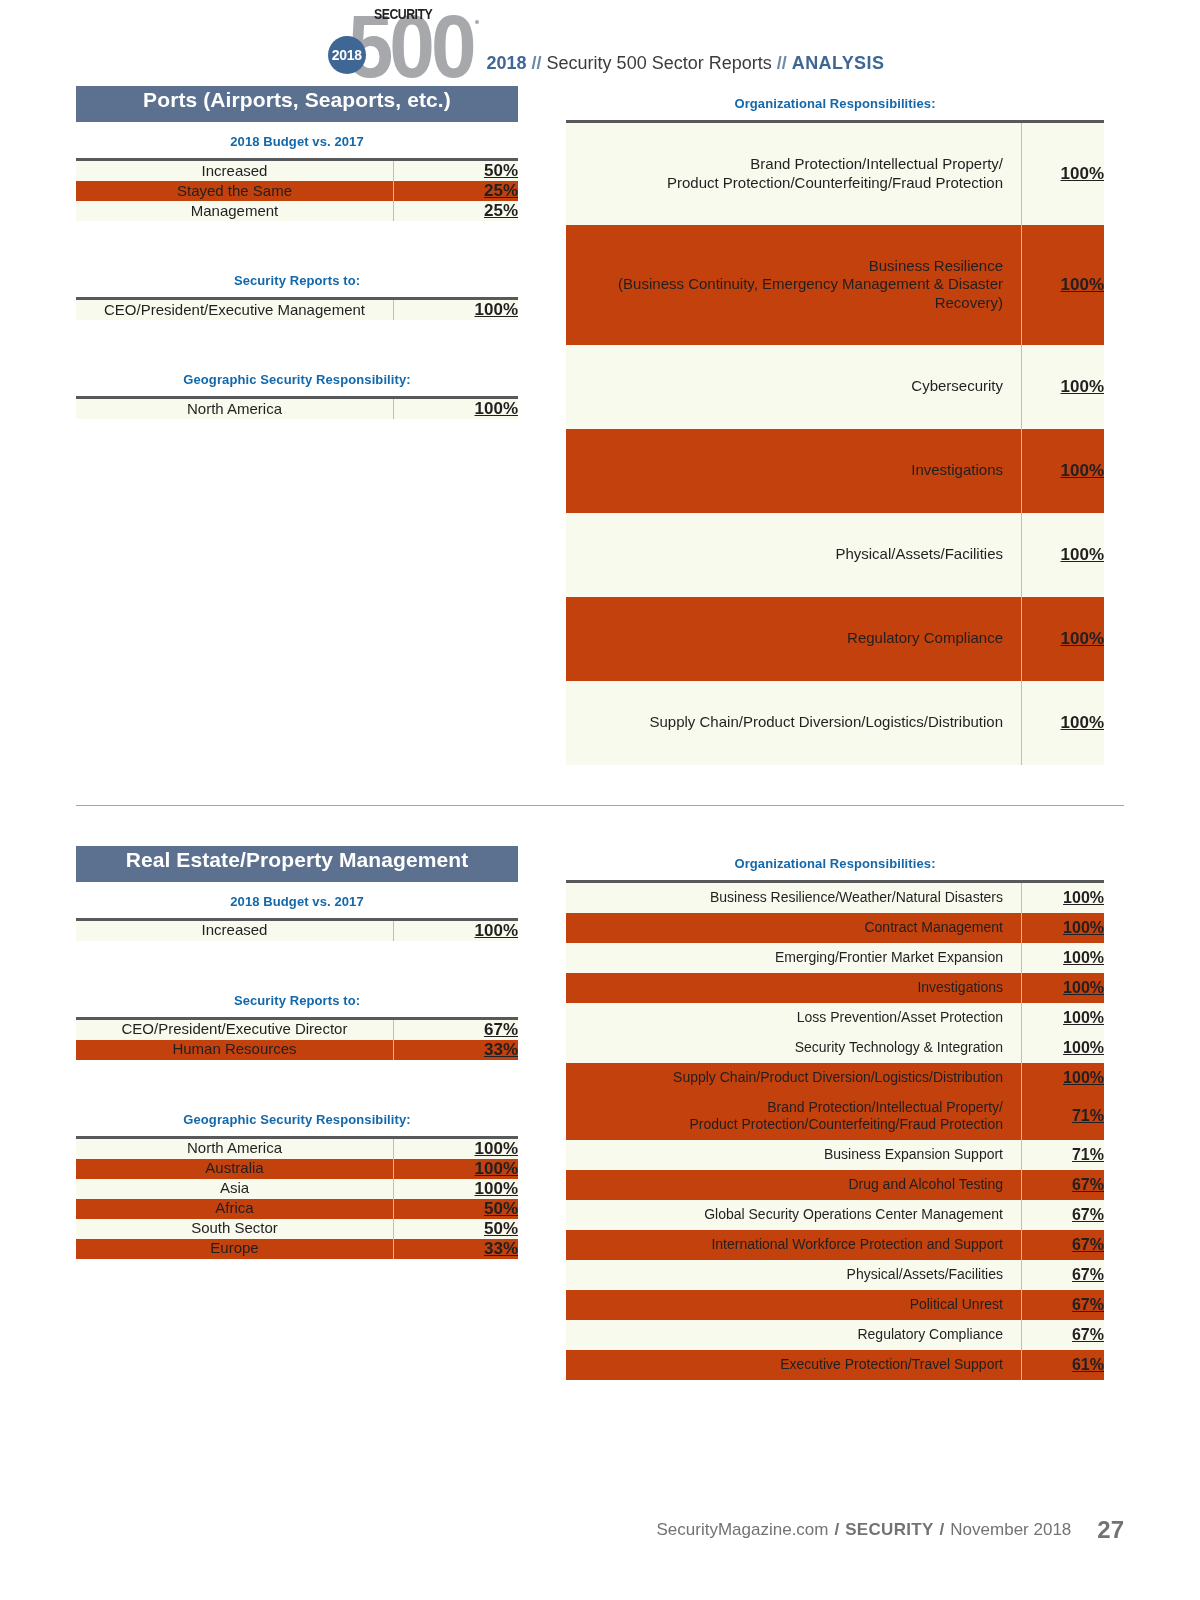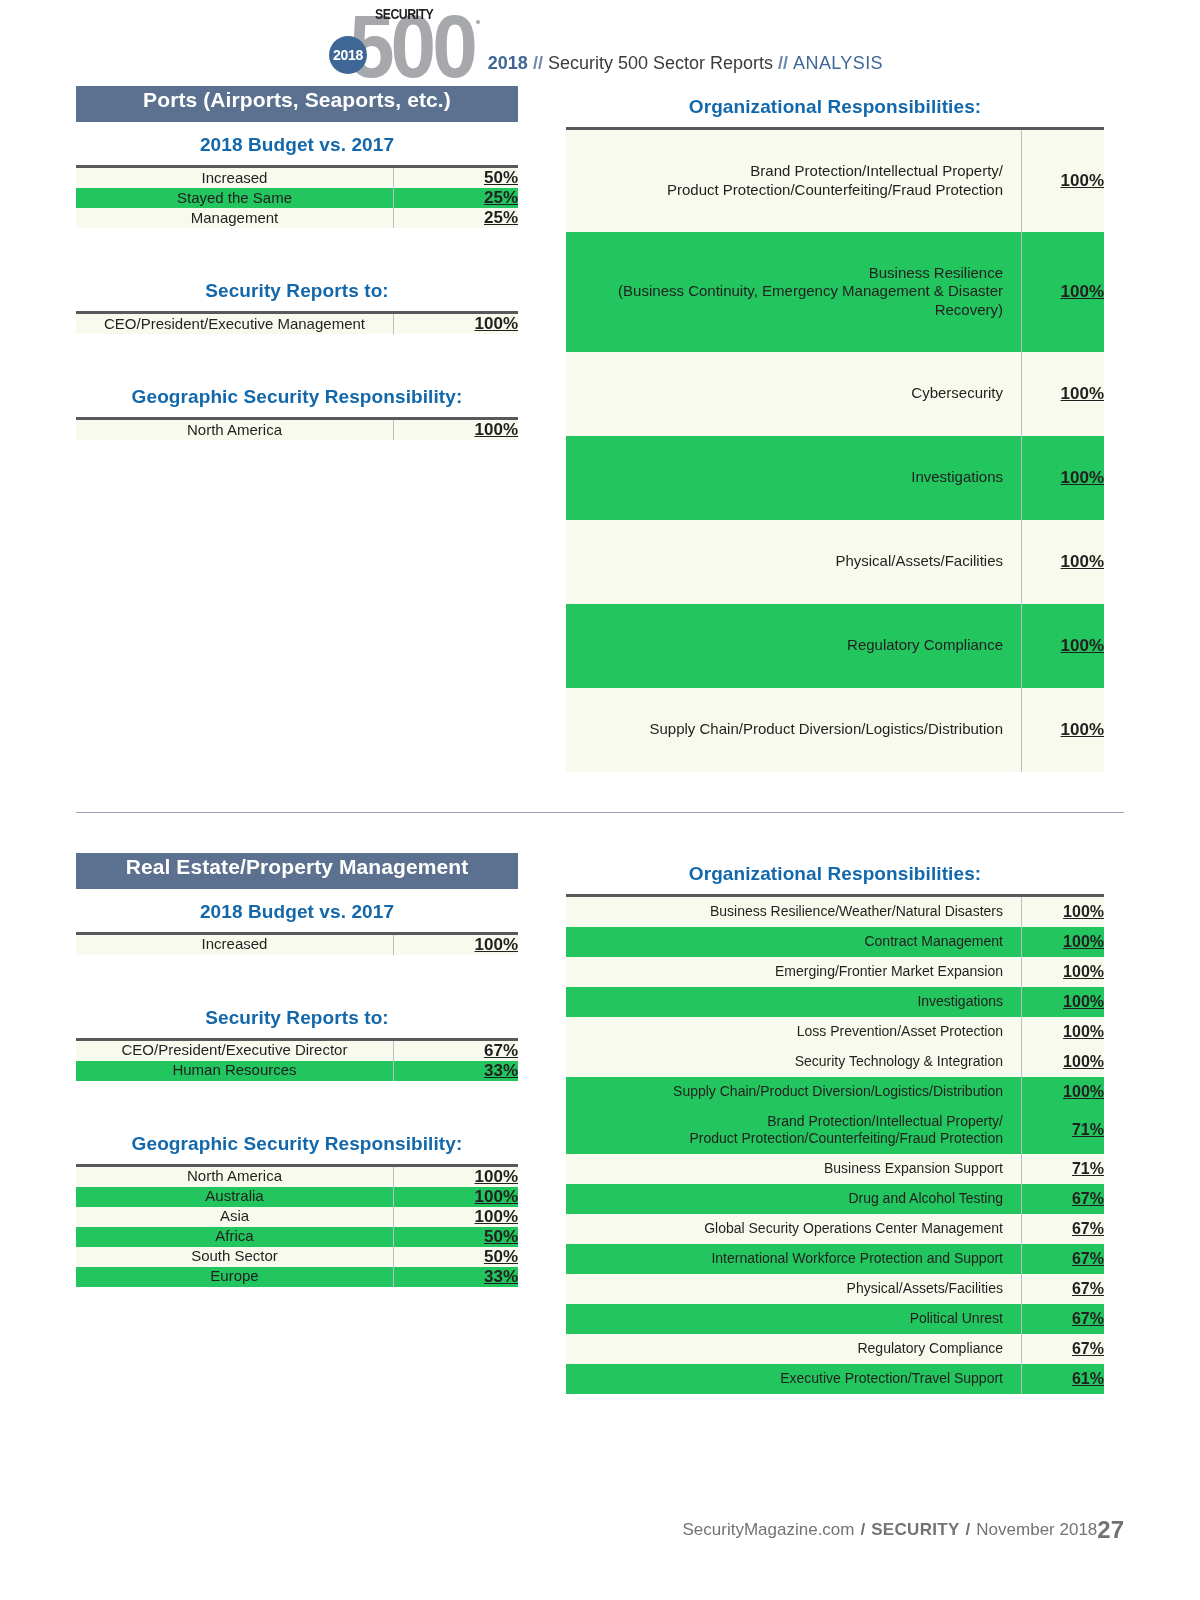--- a/index.html
+++ b/index.html
@@ -86,21 +86,21 @@
   .header-text {
     margin-left: 14px;
     padding-bottom: 12px;
     font-size: 18px;
     white-space: nowrap;
     color: #3c3c3c;
   }
   .header-year { color: #3f6795; font-weight: bold; }
   .header-slash { color: #6d88ab; font-weight: bold; }
   .header-mid { color: #3c3c3c; }
-  .header-analysis { color: #3f6795; font-weight: normal; letter-spacing: 0.4px; }
+  .header-analysis { color: #3f6795; font-weight: bold; letter-spacing: 0.4px; }
 
   
   .content {
     padding: 0 0 0 0;
   }
   .section {
     display: flex;
     align-items: flex-start;
     padding: 0 76px 0 76px;
     box-sizing: border-box;
@@ -117,41 +117,41 @@
     font-size: 21px;
     font-weight: bold;
     text-align: center;
     padding: 2px 4px 10px 4px;
     letter-spacing: 0.1px;
   }
 
   
   .sub-head {
     color: #1368ab;
-    font-size: 19px;
+    font-size: 13px;
     font-weight: bold;
     text-align: center;
     padding: 12px 0 9px 0;
     letter-spacing: 0.1px;
   }
   .sub-head.tight { padding-top: 10px; }
 
   
   table.dt {
     width: 100%;
     border-collapse: collapse;
     border-top: 3px solid #58595b;
     table-layout: fixed;
   }
   table.dt td {
     padding: 0;
     vertical-align: middle;
   }
   .r-even { background: #f7faed; }
-  .r-odd  { background: #22c55e; }
+  .r-odd  { background: #c2410c; }
 
   .cell-label {
     font-size: 15px;
     color: #231f20;
     text-align: center;
     padding: 9px 8px;
     line-height: 1.25;
   }
   .cell-val {
     font-size: 17px;
@@ -203,20 +203,21 @@
     display: flex;
     align-items: center;
     font-size: 17px;
     color: #737373;
   }
   .footer-sep { margin: 0 6px; font-weight: bold; }
   .footer-brand { font-weight: bold; letter-spacing: 0.3px; }
   .footer-page {
     font-size: 24px;
     font-weight: bold;
+    margin-left: 26px;
   }
 </style>
 </head>
 <body>
 
 <div class="page-header">
   <div class="logo-block">
     <div class="logo-badge">2018</div>
     <div class="logo-stack">
       <div class="logo-security">SECURITY</div>

